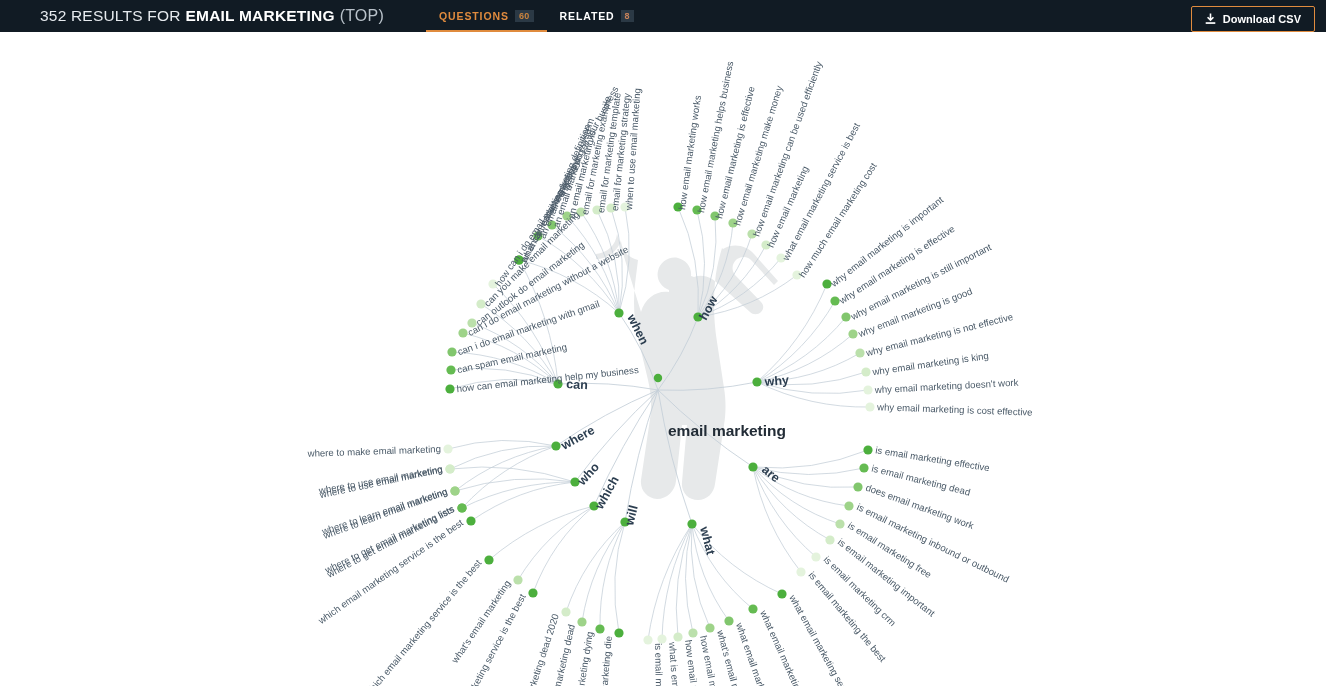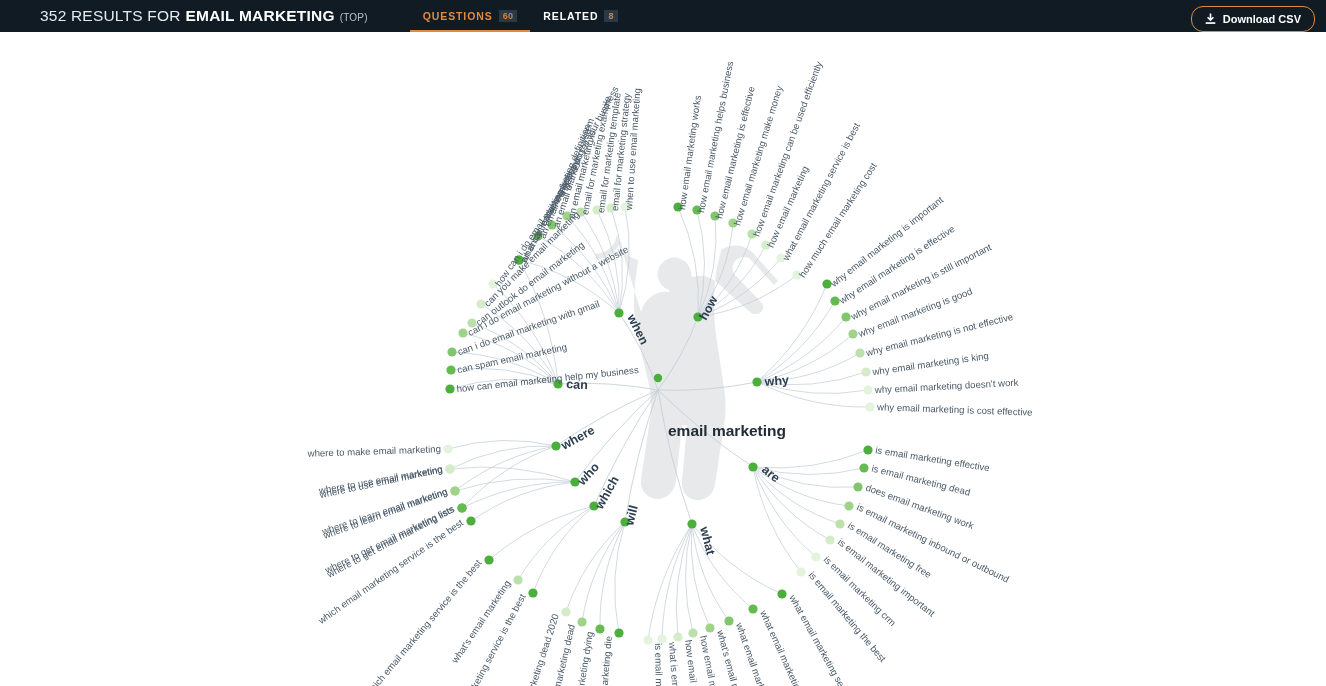--- a/index.html
+++ b/index.html
@@ -22,21 +22,21 @@
   }
   #results-title {
     color: #e6eaee;
     font-size: 15.5px;
     letter-spacing: .2px;
     padding-left: 8px;
     display: flex; align-items: baseline; gap: 5px;
   }
   #results-title .count-txt { font-weight: 400; }
   #results-title .kw { font-weight: 700; color: #ffffff; }
-  #results-title .top { font-size: 10px; color: #b9c2ca; font-weight: 400; }
+  #results-title .top { font-size: 16px; color: #b9c2ca; font-weight: 400; }
 
   #tabs { display: flex; align-items: center; gap: 0px; margin-left: 42px; height: 32px; }
   .tab {
     display: flex; align-items: center; gap: 6px;
     height: 32px; padding: 0 13px;
     font-size: 10.5px; font-weight: 700; letter-spacing: .9px;
     color: #ffffff; cursor: pointer; position: relative; text-align: right;
   }
   .tab .badge {
     display: inline-block;
@@ -47,21 +47,21 @@
   .tab.active { color: #e08b3e; }
   .tab.active .badge { color: #c9833e; }
   .tab.active::after {
     content: ""; position: absolute; left: 0; right: 0; bottom: 0;
     height: 2px; background: #e08b3e;
   }
 
   #download-csv {
     position: absolute; right: 11px; top: 6px;
     height: 26px; padding: 0 13px;
-    border: 1px solid #e08b3e; border-radius: 12px;
+    border: 1px solid #e08b3e; border-radius: 2px;
     background: transparent; color: #ffffff;
     font-size: 11px; font-weight: 700;
     display: flex; align-items: center; gap: 7px;
     cursor: pointer;
   }
   #download-csv svg { display: block; }
 
   
   #graph-canvas {
     position: absolute; top: 32px; left: 0;

